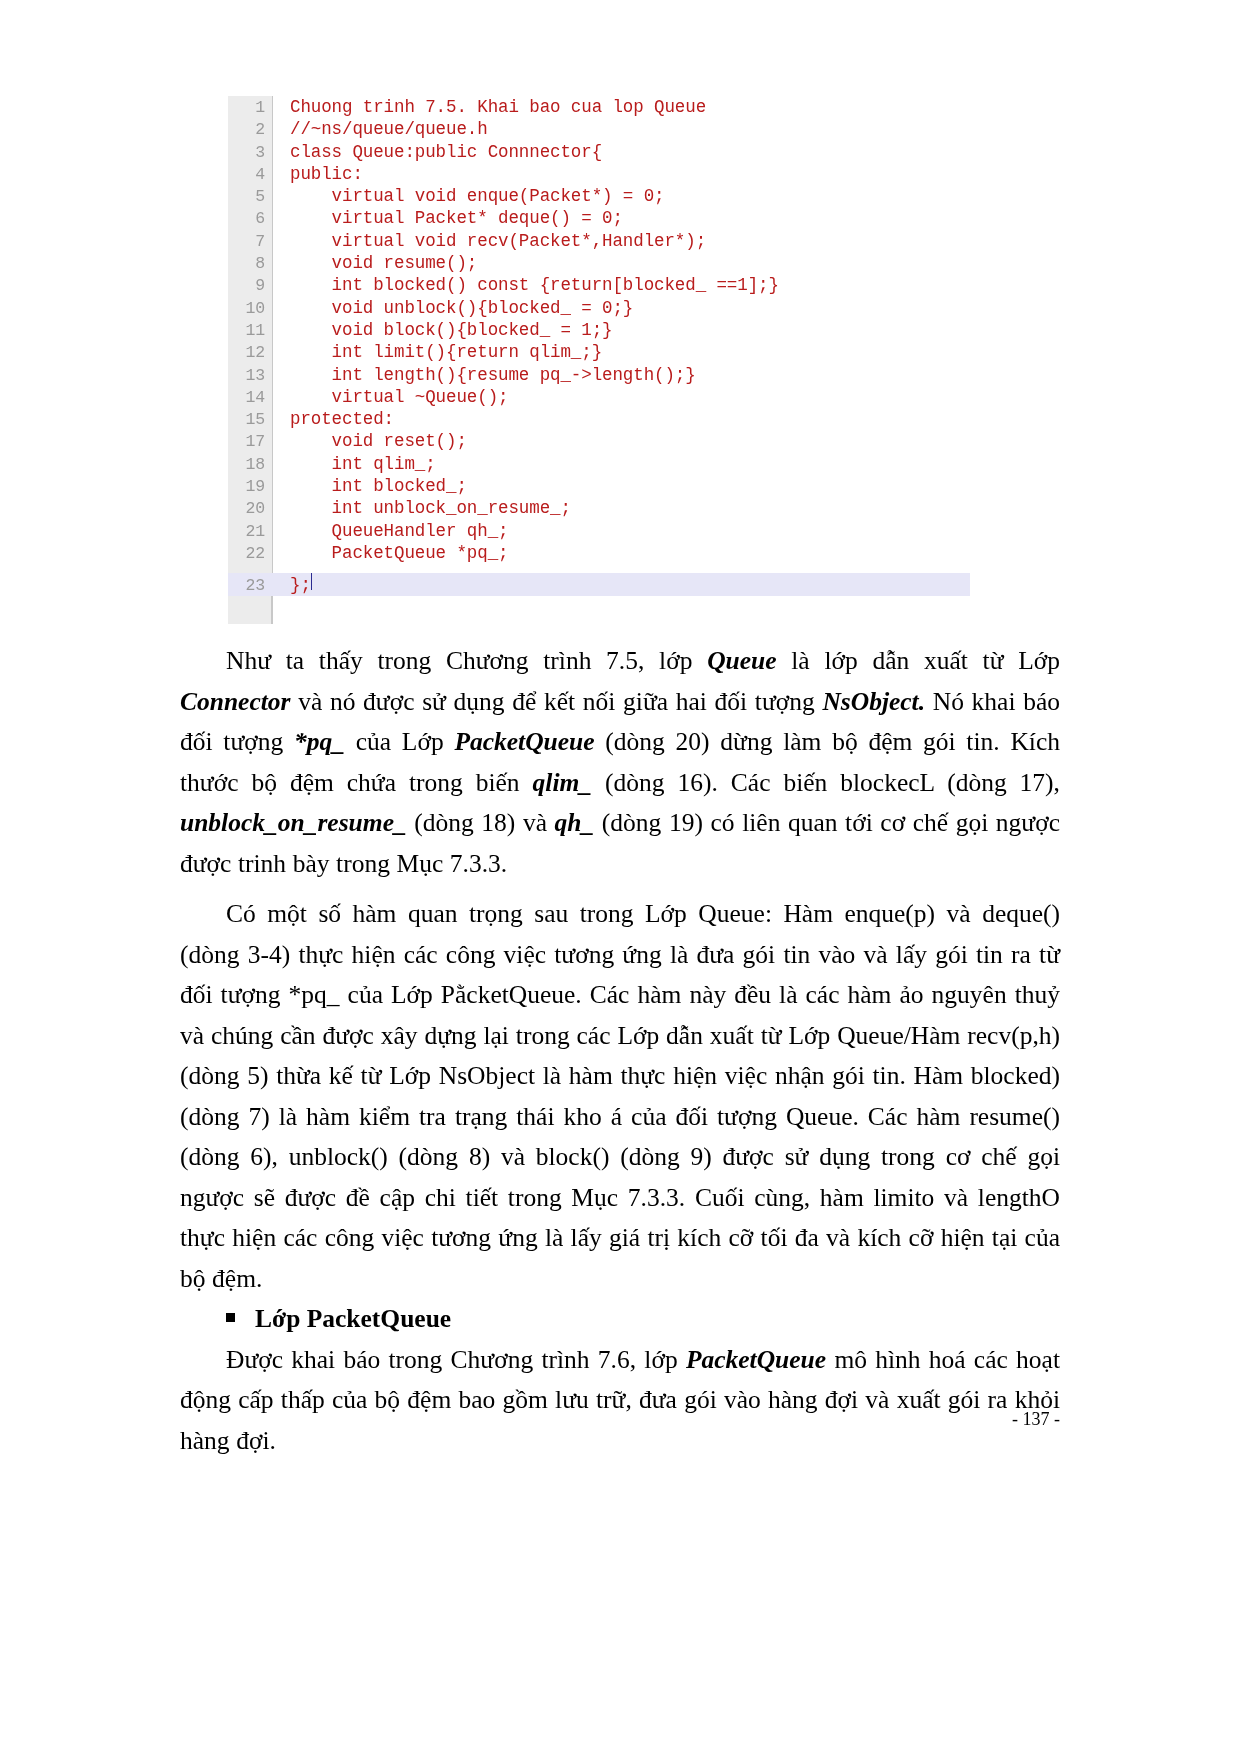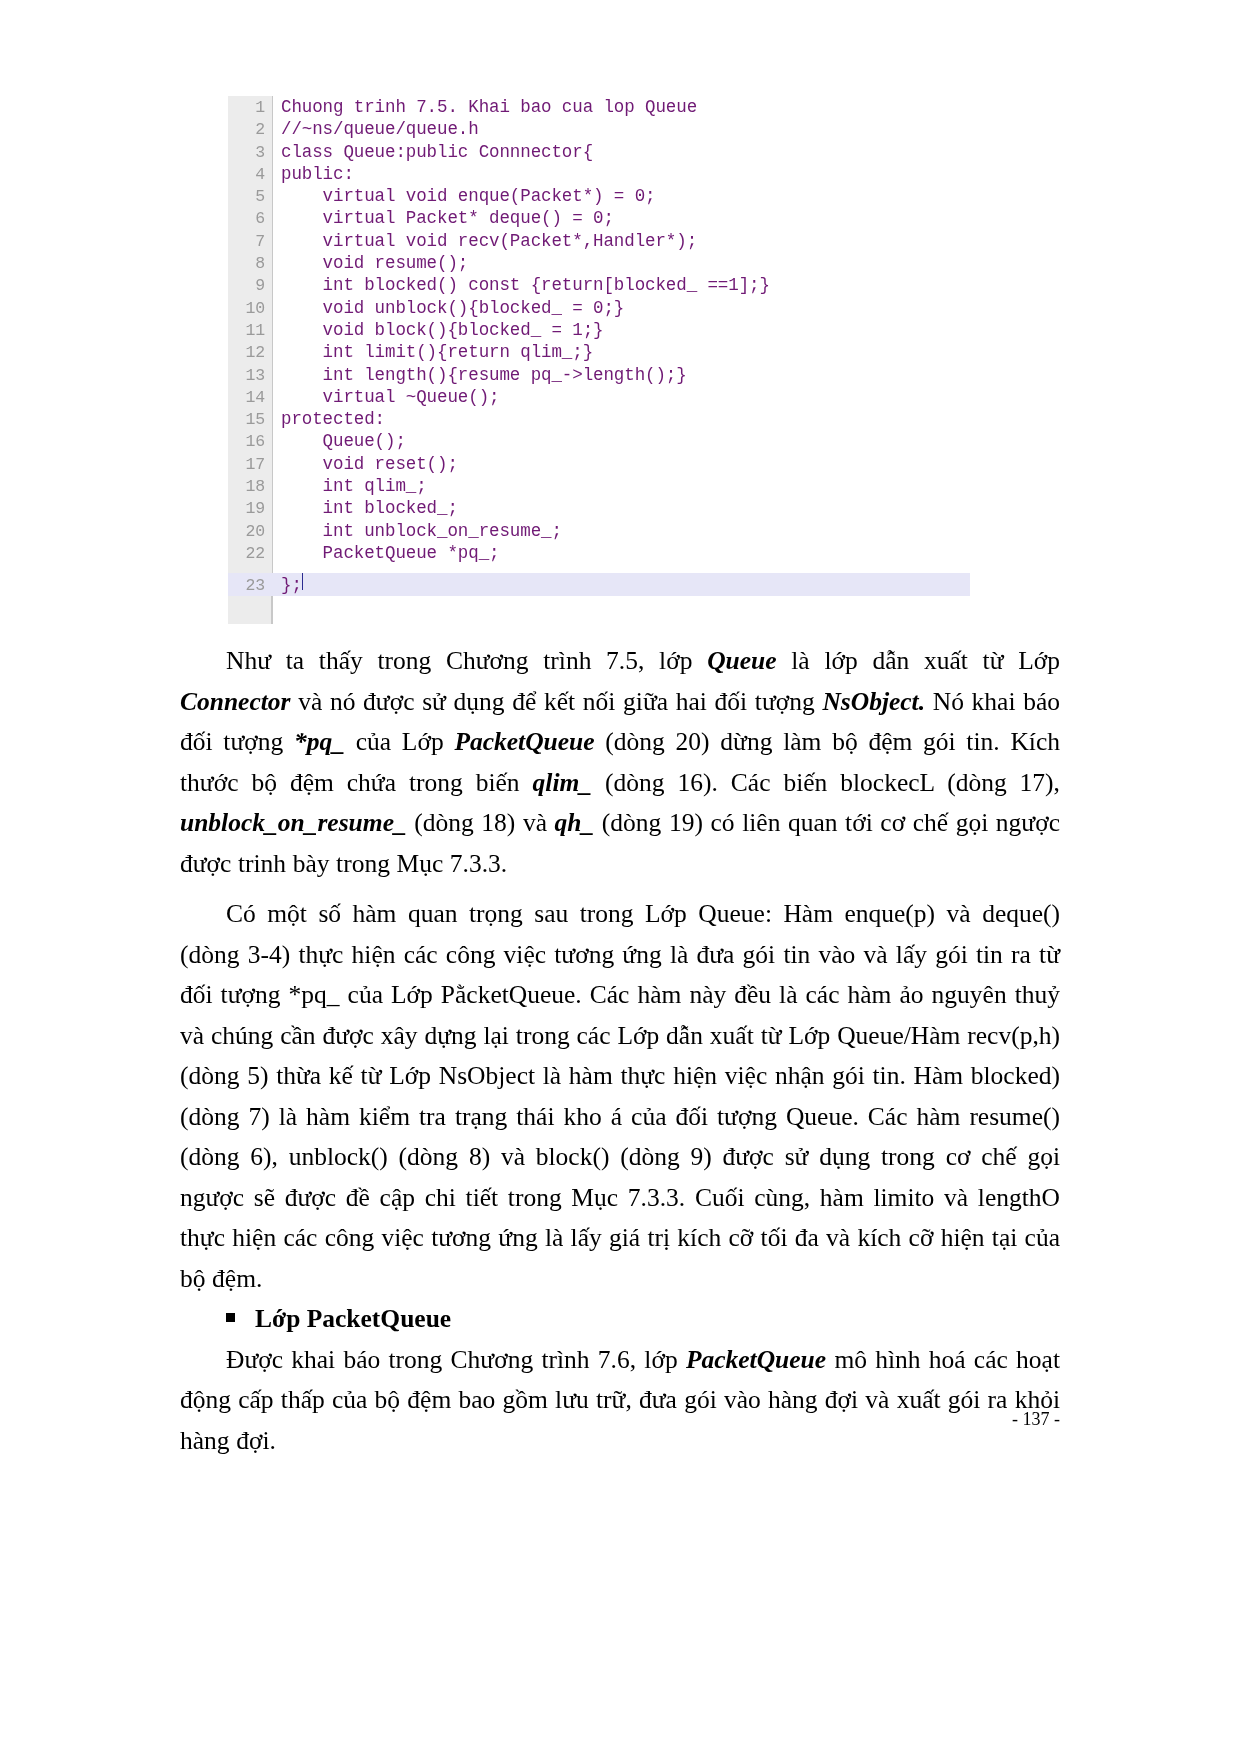--- a/index.html
+++ b/index.html
@@ -68,22 +68,22 @@
     width: 44px;
     min-width: 44px;
     box-sizing: border-box;
     padding-right: 7px;
     text-align: right;
     color: #9a9a9a;
     font-size: 16.5px;
     letter-spacing: -0.2px;
   }
   .code-text {
-    padding-left: 9px;
-    color: #701a75;
+    padding-left: 18px;
+    color: #b91c1c;
     letter-spacing: -0.1px;
   }
   .caret {
     display: inline-block;
     width: 1.5px;
     height: 17px;
     background: #2b2b90;
     vertical-align: -3px;
     margin-left: 0px;
   }
@@ -171,25 +171,25 @@
         <div class="code-line"><span class="ln">6</span><span class="code-text">    virtual Packet* deque() = 0;</span></div>
         <div class="code-line"><span class="ln">7</span><span class="code-text">    virtual void recv(Packet*,Handler*);</span></div>
         <div class="code-line"><span class="ln">8</span><span class="code-text">    void resume();</span></div>
         <div class="code-line"><span class="ln">9</span><span class="code-text">    int blocked() const {return[blocked_ ==1];}</span></div>
         <div class="code-line"><span class="ln">10</span><span class="code-text">    void unblock(){blocked_ = 0;}</span></div>
         <div class="code-line"><span class="ln">11</span><span class="code-text">    void block(){blocked_ = 1;}</span></div>
         <div class="code-line"><span class="ln">12</span><span class="code-text">    int limit(){return qlim_;}</span></div>
         <div class="code-line"><span class="ln">13</span><span class="code-text">    int length(){resume pq_-&gt;length();}</span></div>
         <div class="code-line"><span class="ln">14</span><span class="code-text">    virtual ~Queue();</span></div>
         <div class="code-line"><span class="ln">15</span><span class="code-text">protected:</span></div>
-        <div class="code-line"><span class="ln">16</span><span class="code-text">    Queue();</span></div>
         <div class="code-line"><span class="ln">17</span><span class="code-text">    void reset();</span></div>
         <div class="code-line"><span class="ln">18</span><span class="code-text">    int qlim_;</span></div>
         <div class="code-line"><span class="ln">19</span><span class="code-text">    int blocked_;</span></div>
         <div class="code-line"><span class="ln">20</span><span class="code-text">    int unblock_on_resume_;</span></div>
+        <div class="code-line"><span class="ln">21</span><span class="code-text">    QueueHandler qh_;</span></div>
         <div class="code-line"><span class="ln">22</span><span class="code-text">    PacketQueue *pq_;</span></div>
         <div class="code-line highlighted"><span class="ln">23</span><span class="code-text">};</span><span class="caret"></span></div>
       </div>
     <div class="code-tail">
       <div class="tail-gutter"></div>
     </div>
   </div>
 
   <div class="body-text">
 

